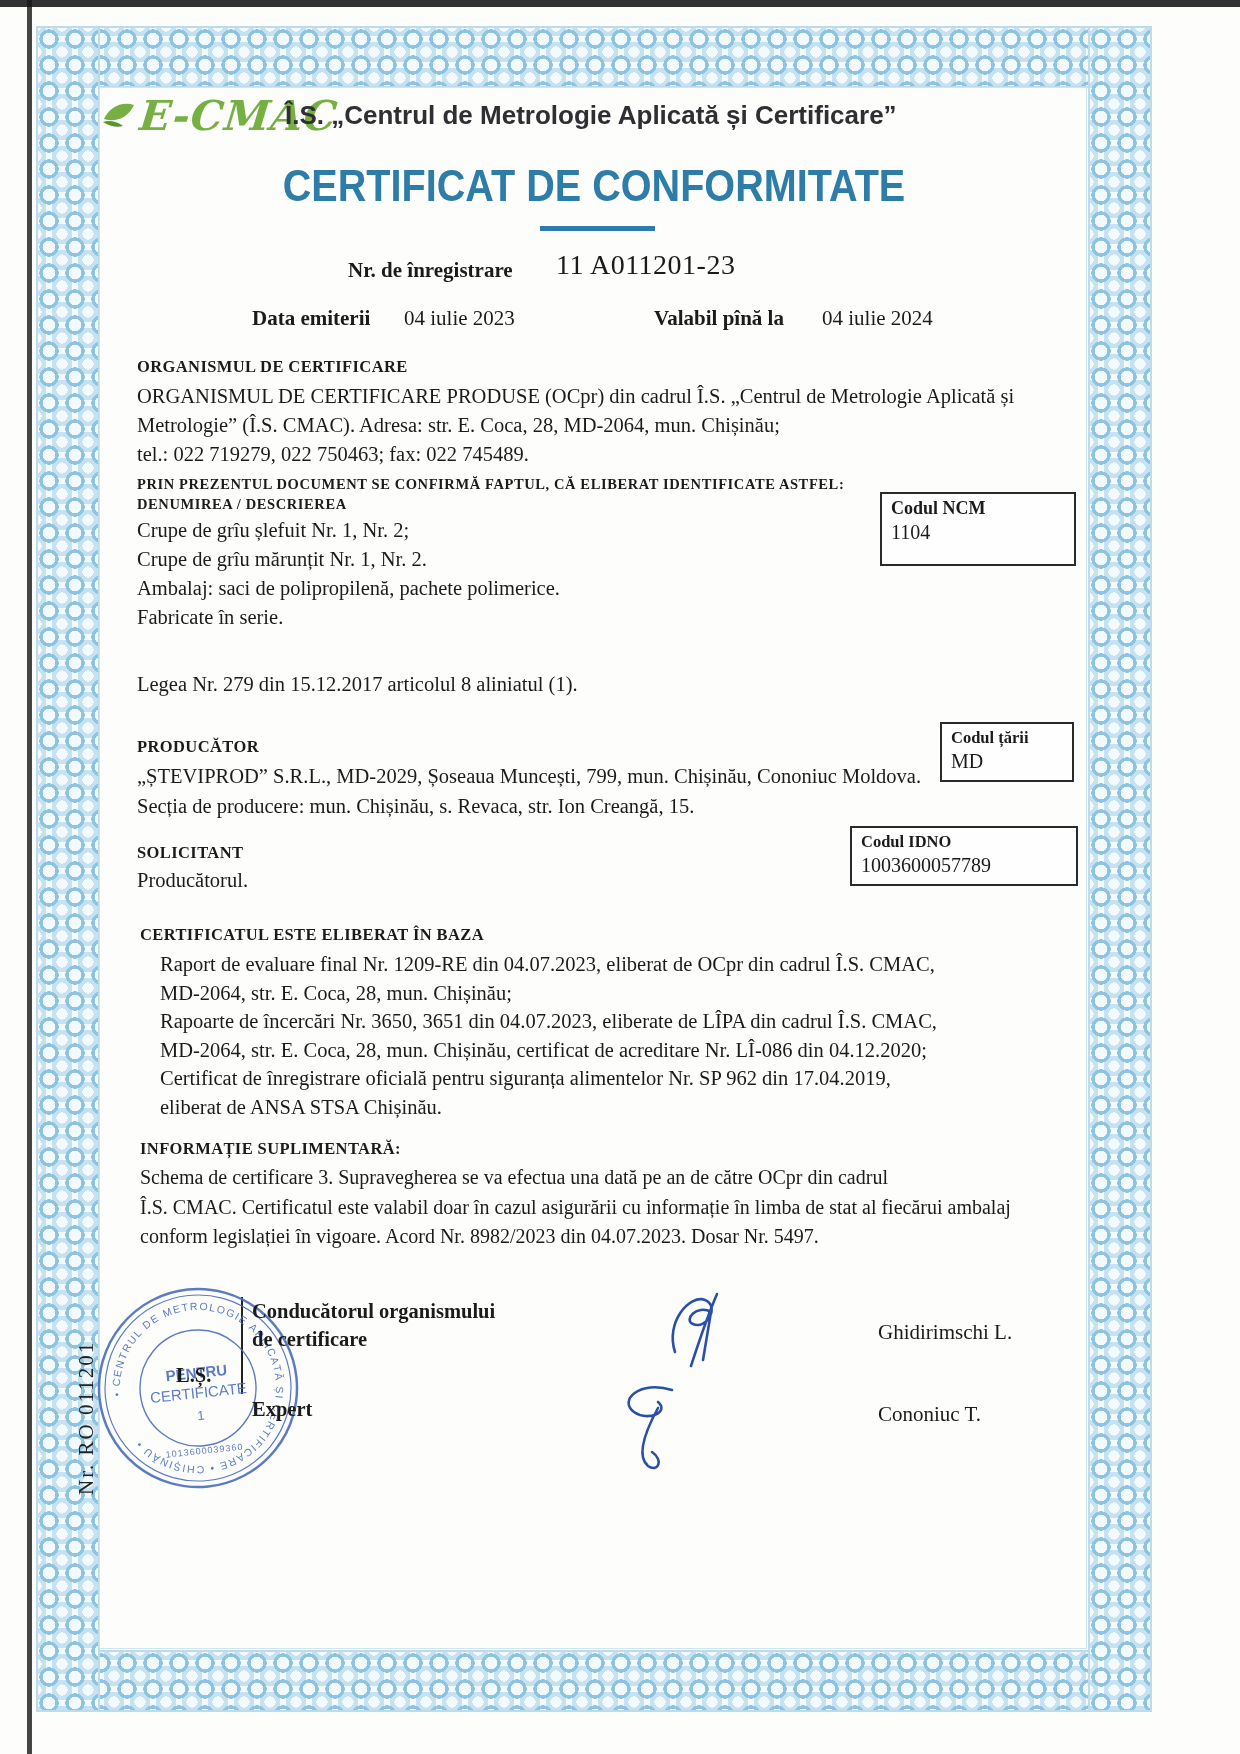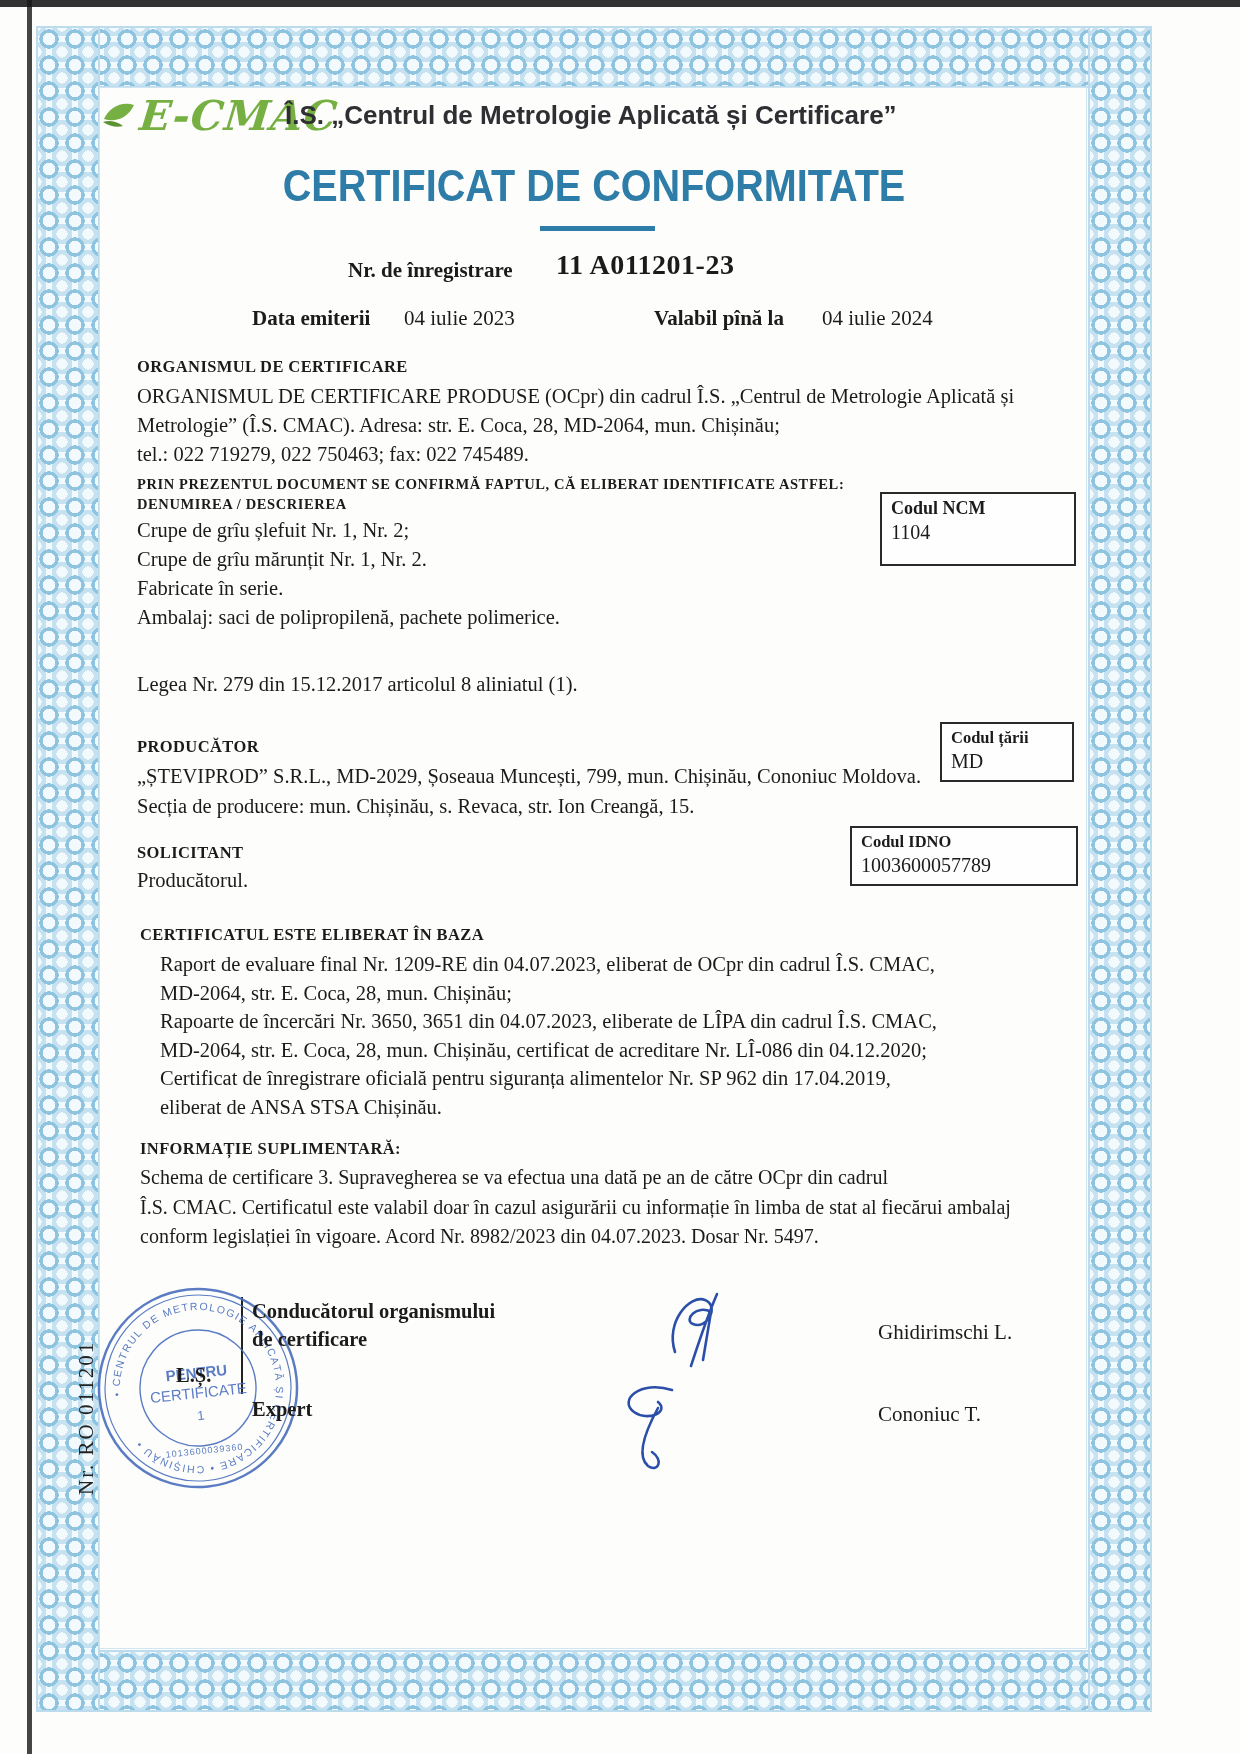--- a/index.html
+++ b/index.html
@@ -30,21 +30,21 @@
   .logo-text{font-family:"DejaVu Serif",serif;font-style:italic;font-weight:bold;
              font-size:41px;color:#76b043;letter-spacing:1px;display:inline-block;transform:skewX(-6deg);}
   .org-name{left:285px;top:100px;font-family:"Liberation Sans",sans-serif;font-weight:700;
             font-size:26px;color:#2f2f33;white-space:nowrap;}
   .title{left:100px;top:160px;width:988px;text-align:center;font-family:"Liberation Sans",sans-serif;
          font-weight:700;font-size:45px;color:#2e7ca8;transform:scaleX(.88);white-space:nowrap;}
   .title-underline{left:540px;top:226px;width:115px;height:5px;background:#2e7ca8;}
 
   .bld{font-weight:bold;}
   .t21{font-size:21px;white-space:nowrap;}
-  .reg-number{font-size:28px;font-weight:bold;letter-spacing:.5px;white-space:nowrap;}
+  .reg-number{font-size:28px;font-weight:normal;letter-spacing:.5px;white-space:nowrap;}
 
   .h{font-weight:bold;font-size:16.5px;letter-spacing:.4px;white-space:nowrap;}
   .h-sm{font-weight:bold;font-size:14.5px;letter-spacing:.6px;white-space:nowrap;}
   .ln{font-size:20.5px;line-height:29px;white-space:nowrap;}
   .ln28{font-size:20.5px;line-height:28.5px;white-space:nowrap;margin-left:20px;}
 
   .box{position:absolute;border:2px solid #2a2a2a;padding:4px 9px;background:rgba(255,255,255,.65);}
   .box .bl{font-weight:bold;font-size:18px;white-space:nowrap;}
   .box .bv{font-size:20px;margin-top:2px;white-space:nowrap;}
 
@@ -101,22 +101,22 @@
   <div class="abs h-sm" style="left:137px;top:496px;">DENUMIREA / DESCRIEREA</div>
 
   <div class="box" style="left:880px;top:492px;width:174px;height:62px;">
     <div class="bl">Codul NCM</div>
     <div class="bv">1104</div>
   </div>
 
   <div class="abs" style="left:137px;top:516px;">
     <div class="ln">Crupe de grîu șlefuit Nr. 1, Nr. 2;</div>
     <div class="ln">Crupe de grîu mărunțit Nr. 1, Nr. 2.</div>
+    <div class="ln">Ambalaj: saci de polipropilenă, pachete polimerice.</div>
     <div class="ln">Fabricate în serie.</div>
-    <div class="ln">Ambalaj: saci de polipropilenă, pachete polimerice.</div>
   </div>
 
   <div class="abs" style="left:137px;top:670px;">
     <div class="ln">Legea Nr. 279 din 15.12.2017 articolul 8 aliniatul (1).</div>
   </div>
 
   <div class="abs h" style="left:137px;top:737px;">PRODUCĂTOR</div>
   <div class="box" style="left:940px;top:722px;width:112px;height:48px;">
     <div class="bl" style="font-size:16.5px;">Codul țării</div>
     <div class="bv">MD</div>

